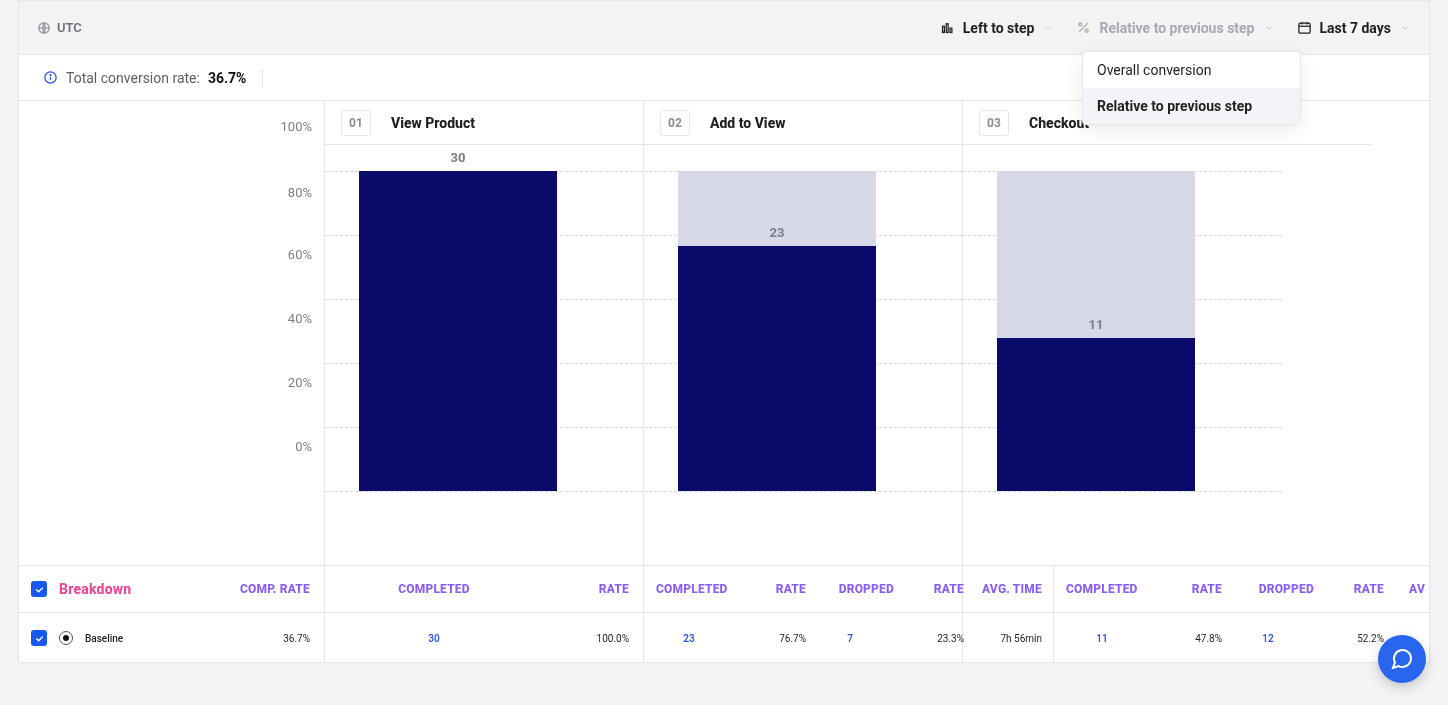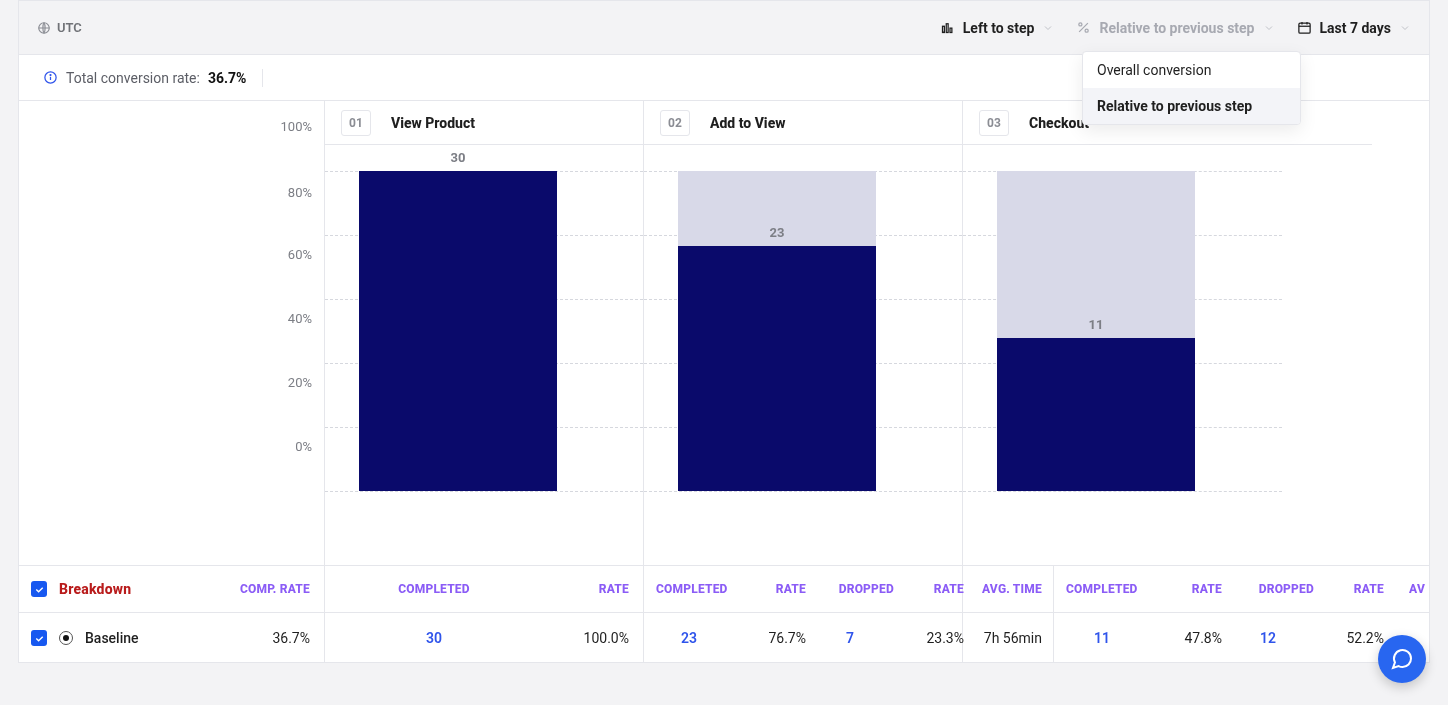--- a/index.html
+++ b/index.html
@@ -110,21 +110,21 @@
   .tbl-head{
     position:absolute;left:0;right:0;top:464px;height:48px;
     border-top:1px solid var(--border);border-bottom:1px solid var(--border);
     display:flex;align-items:center;
   }
   .tbl-head .cell{font-size:12px;color:#8b5cf6;font-weight:800;letter-spacing:0.2px;}
   .tbl-row{
     position:absolute;left:0;right:0;top:512px;height:50px;
     display:flex;align-items:center;
   }
-  .tbl-row .cell{font-size:14px;}
+  .tbl-row .cell{font-size:10px;}
   .chk{width:16px;height:16px;border-radius:3px;background:var(--chip-blue);display:flex;align-items:center;justify-content:center;flex-shrink:0;}
   .chk svg{width:11px;height:11px;color:#fff;}
   .radio{width:14px;height:14px;border-radius:50%;border:1px solid #555;display:flex;align-items:center;justify-content:center;flex-shrink:0;}
   .radio .dot{width:6px;height:6px;border-radius:50%;background:#111;}
   .link{color:var(--accent-blue);font-weight:600;}
   .cellR{text-align:right;}
   
   .dropdown{
     position:absolute;top:51px;right:147px;width:219px;
     background:#fff;border:1px solid var(--border);border-radius:4px;
@@ -284,21 +284,21 @@
     </div>
   </div>
 
   <div class="tbl-head">
     <div style="width:305px;display:flex;align-items:center;padding-left:12px;gap:12px;">
       <div class="chk">
           <svg viewBox="0 0 24 24" fill="none" stroke="currentColor" stroke-width="3">
             <polyline points="5 12 10 17 19 8"></polyline>
           </svg>
         </div>
-      <span class="cell" style="font-size:14px;color:#b91c1c;font-weight:800;">Breakdown</span>
+      <span class="cell" style="font-size:14px;color:#ec4899;font-weight:800;">Breakdown</span>
       <span class="cell cellR" style="margin-left:auto;padding-right:14px;">COMP. RATE</span>
     </div>
     <div style="width:319px;display:flex;align-items:center;border-left:1px solid var(--border);height:100%;">
       <span class="cell" style="flex:1;text-align:center;">COMPLETED</span>
       <span class="cell cellR" style="width:100px;padding-right:14px;">RATE</span>
     </div>
     <div style="width:410px;display:flex;align-items:center;border-left:1px solid var(--border);height:100%;">
       <span class="cell" style="width:90px;padding-left:12px;">COMPLETED</span>
       <span class="cell cellR" style="width:72px;">RATE</span>
       <span class="cell cellR" style="width:88px;">DROPPED</span>

